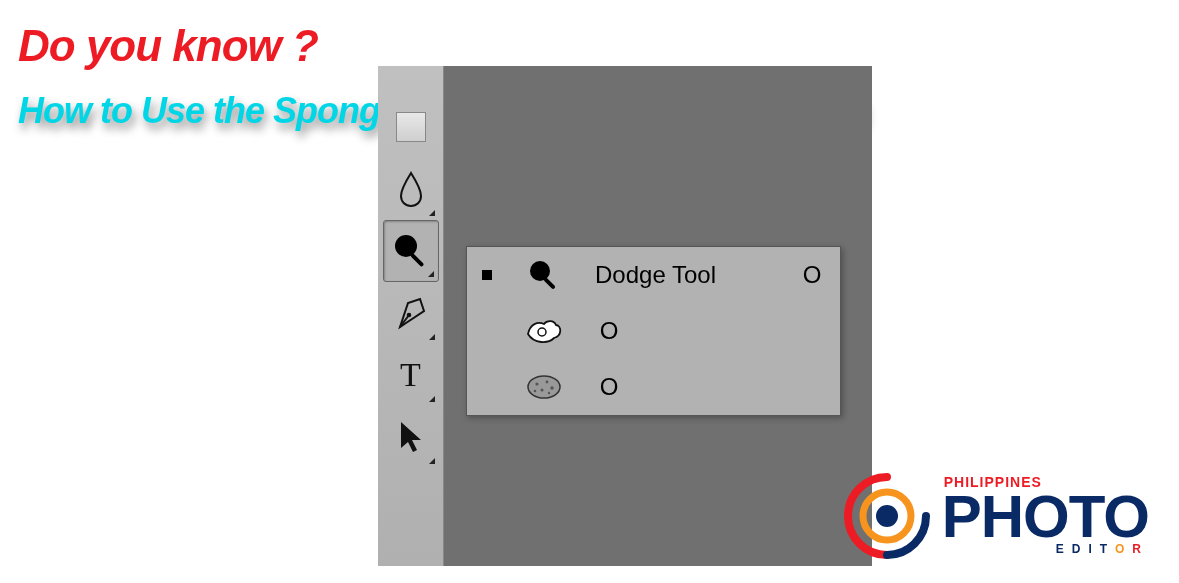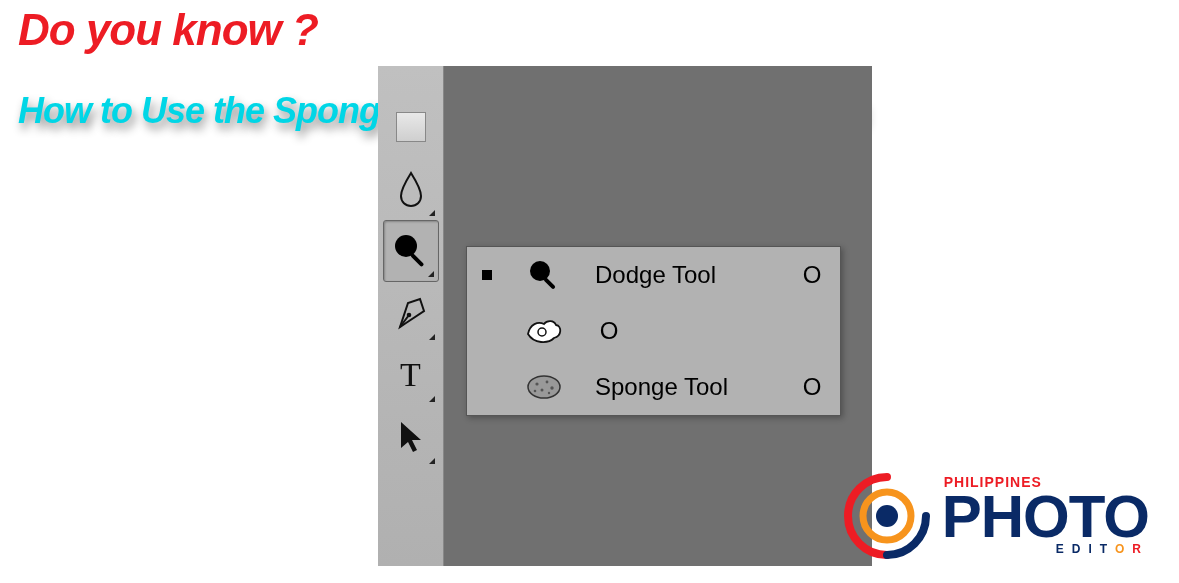--- a/index.html
+++ b/index.html
@@ -6,21 +6,21 @@
     body {
       width: 1179px;
       height: 583px;
       background: #ffffff;
       font-family: Arial, Helvetica, sans-serif;
       position: relative;
       overflow: hidden;
     }
     .heading1 {
       position: absolute;
-      top: 5px;
+      top: 21px;
       left: 18px;
       font-size: 44px;
       font-weight: 900;
       color: #ed1c24;
       font-style: italic;
       letter-spacing: -1px;
       font-family: Arial Black, Arial, sans-serif;
     }
     .heading2 {
       position: absolute;
@@ -239,21 +239,20 @@
         <svg width="38" height="28" viewBox="0 0 38 28">
           <ellipse cx="19" cy="14" rx="16" ry="11" fill="#999" stroke="#333" stroke-width="1.5"></ellipse>
           <circle cx="12" cy="11" r="1.6" fill="#555"></circle>
           <circle cx="22" cy="9" r="1.4" fill="#555"></circle>
           <circle cx="27" cy="15" r="1.7" fill="#555"></circle>
           <circle cx="17" cy="17" r="1.5" fill="#555"></circle>
           <circle cx="10" cy="18" r="1.3" fill="#555"></circle>
           <circle cx="24" cy="20" r="1.2" fill="#555"></circle>
         </svg>
       </div>
-      <div class="label">Sponge Tool</div>
       <div class="shortcut">O</div>
     </div>
   </div>
 
 </div>
 
 <div class="logo">
   <div class="logo-circle">
     <svg width="94" height="94" viewBox="0 0 94 94">
       <path d="M47 8 A39 39 0 1 0 47 86" fill="none" stroke="#ed1c24" stroke-width="8" stroke-linecap="round"></path>

